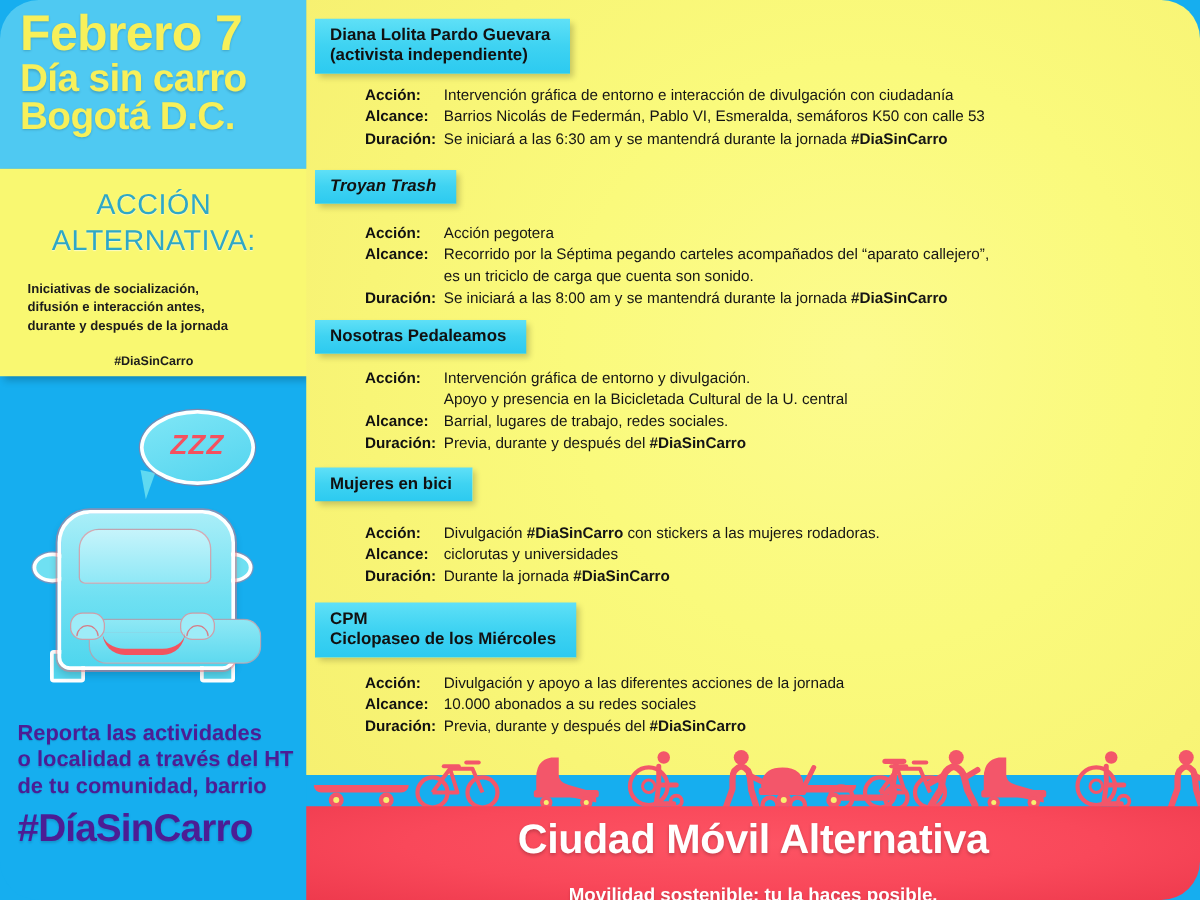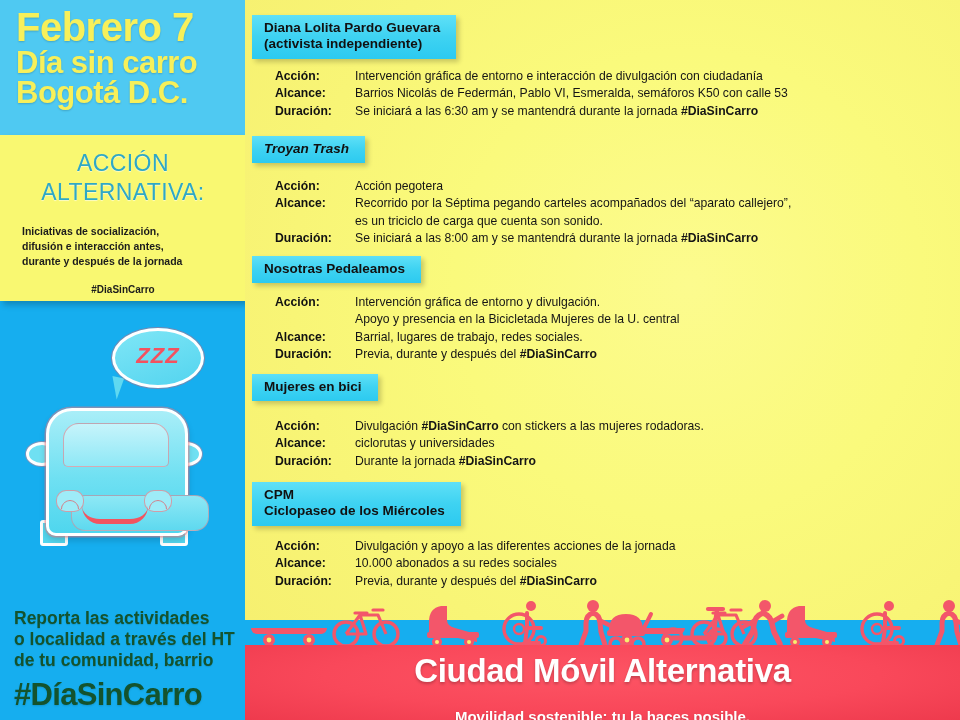--- a/index.html
+++ b/index.html
@@ -1,21 +1,21 @@
 <!DOCTYPE html>
 <html><head>
 <meta charset="utf-8">
 <style>
   html,body{margin:0;padding:0;}
   body{
     width:960px;height:720px;overflow:hidden;
     font-family:"Liberation Sans", sans-serif;
     background:#16aeef;
   }
-  #poster{position:relative;width:960px;height:720px;overflow:hidden;}
+  #poster{position:relative;width:960px;height:720px;overflow:hidden;border-radius:31px;}
 
   
   .left-col{position:absolute;left:0;top:0;width:245px;height:720px;background:#16aeef;}
   .title-band{
     position:absolute;left:0;top:0;width:245px;height:135px;
     background:#4fc9f2;
   }
   .title-main{
     position:absolute;left:16px;top:8px;width:225px;
     color:#f7f05a;font-weight:bold;line-height:0.97;
@@ -110,21 +110,21 @@
     position:absolute;left:58px;top:104px;width:66px;height:13px;
     border-bottom:5px solid #f2545f;border-radius:0 0 40px 40px;
   }
   .wheel{
     position:absolute;top:118px;width:22px;height:20px;background:#55d7ef;
     border:3px solid #fff;border-radius:3px;
   }
   .wheel.l{left:16px;} .wheel.r{right:16px;}
 
   .cta{
-    position:absolute;left:14px;top:608px;width:232px;color:#14532d;
+    position:absolute;left:14px;top:576px;width:232px;color:#4c1d95;
   }
   .cta-line{font-size:17.5px;font-weight:bold;line-height:1.21;display:block;
     text-shadow:0 1px 1px rgba(0,0,0,.12);}
   .cta-tag{font-size:31px;font-weight:bold;display:block;margin-top:5px;
     letter-spacing:-0.7px;text-shadow:0 1px 2px rgba(0,0,0,.14);}
 
   
   .right-panel{
     position:absolute;left:245px;top:0;width:715px;height:620px;
     background:radial-gradient(circle at 62% 46%, #fcfb8e 0%, #fafa7c 42%, #f6f070 100%);
@@ -138,21 +138,21 @@
     box-shadow:3px 3px 5px rgba(0,0,0,.20);
     padding:5px 16px 6px 12px;
     color:#111;font-weight:bold;line-height:1.22;
     box-sizing:border-box;
   }
   .bar .bl{display:block;font-size:13.5px;white-space:nowrap;}
 
   .rows{position:absolute;left:0;width:715px;}
   .row{display:flex;align-items:flex-start;font-size:12.2px;color:#151515;line-height:1.42;}
   .row .lbl{
-    width:110px;flex:0 0 110px;padding-left:30px;box-sizing:border-box;
+    width:110px;flex:0 0 110px;padding-left:47px;box-sizing:border-box;
     font-weight:bold;color:#111;
   }
   .row .val{flex:1;}
   .row .val b{font-weight:bold;}
   .row.cont .lbl{visibility:hidden;}
 
   
   .icon-strip{
     position:absolute;left:245px;top:596px;width:715px;height:54px;
     overflow:hidden;
@@ -279,21 +279,21 @@
           <div class="bar" style="top: 256px;">
             <span class="bl">Nosotras Pedaleamos</span>
           </div>
           <div class="rows" style="top: 294px;">
             <div class="row">
               <div class="lbl">Acción:</div>
               <div class="val">Intervención gráfica de entorno y divulgación.</div>
             </div>
             <div class="row cont">
               <div class="lbl">&nbsp;</div>
-              <div class="val">Apoyo y presencia en la Bicicletada Mujeres de la U. central</div>
+              <div class="val">Apoyo y presencia en la Bicicletada Cultural de la U. central</div>
             </div>
             <div class="row">
               <div class="lbl">Alcance:</div>
               <div class="val">Barrial, lugares de trabajo, redes sociales.</div>
             </div>
             <div class="row">
               <div class="lbl">Duración:</div>
               <div class="val">Previa, durante y después del <b>#DiaSinCarro</b></div>
             </div>
           </div>

